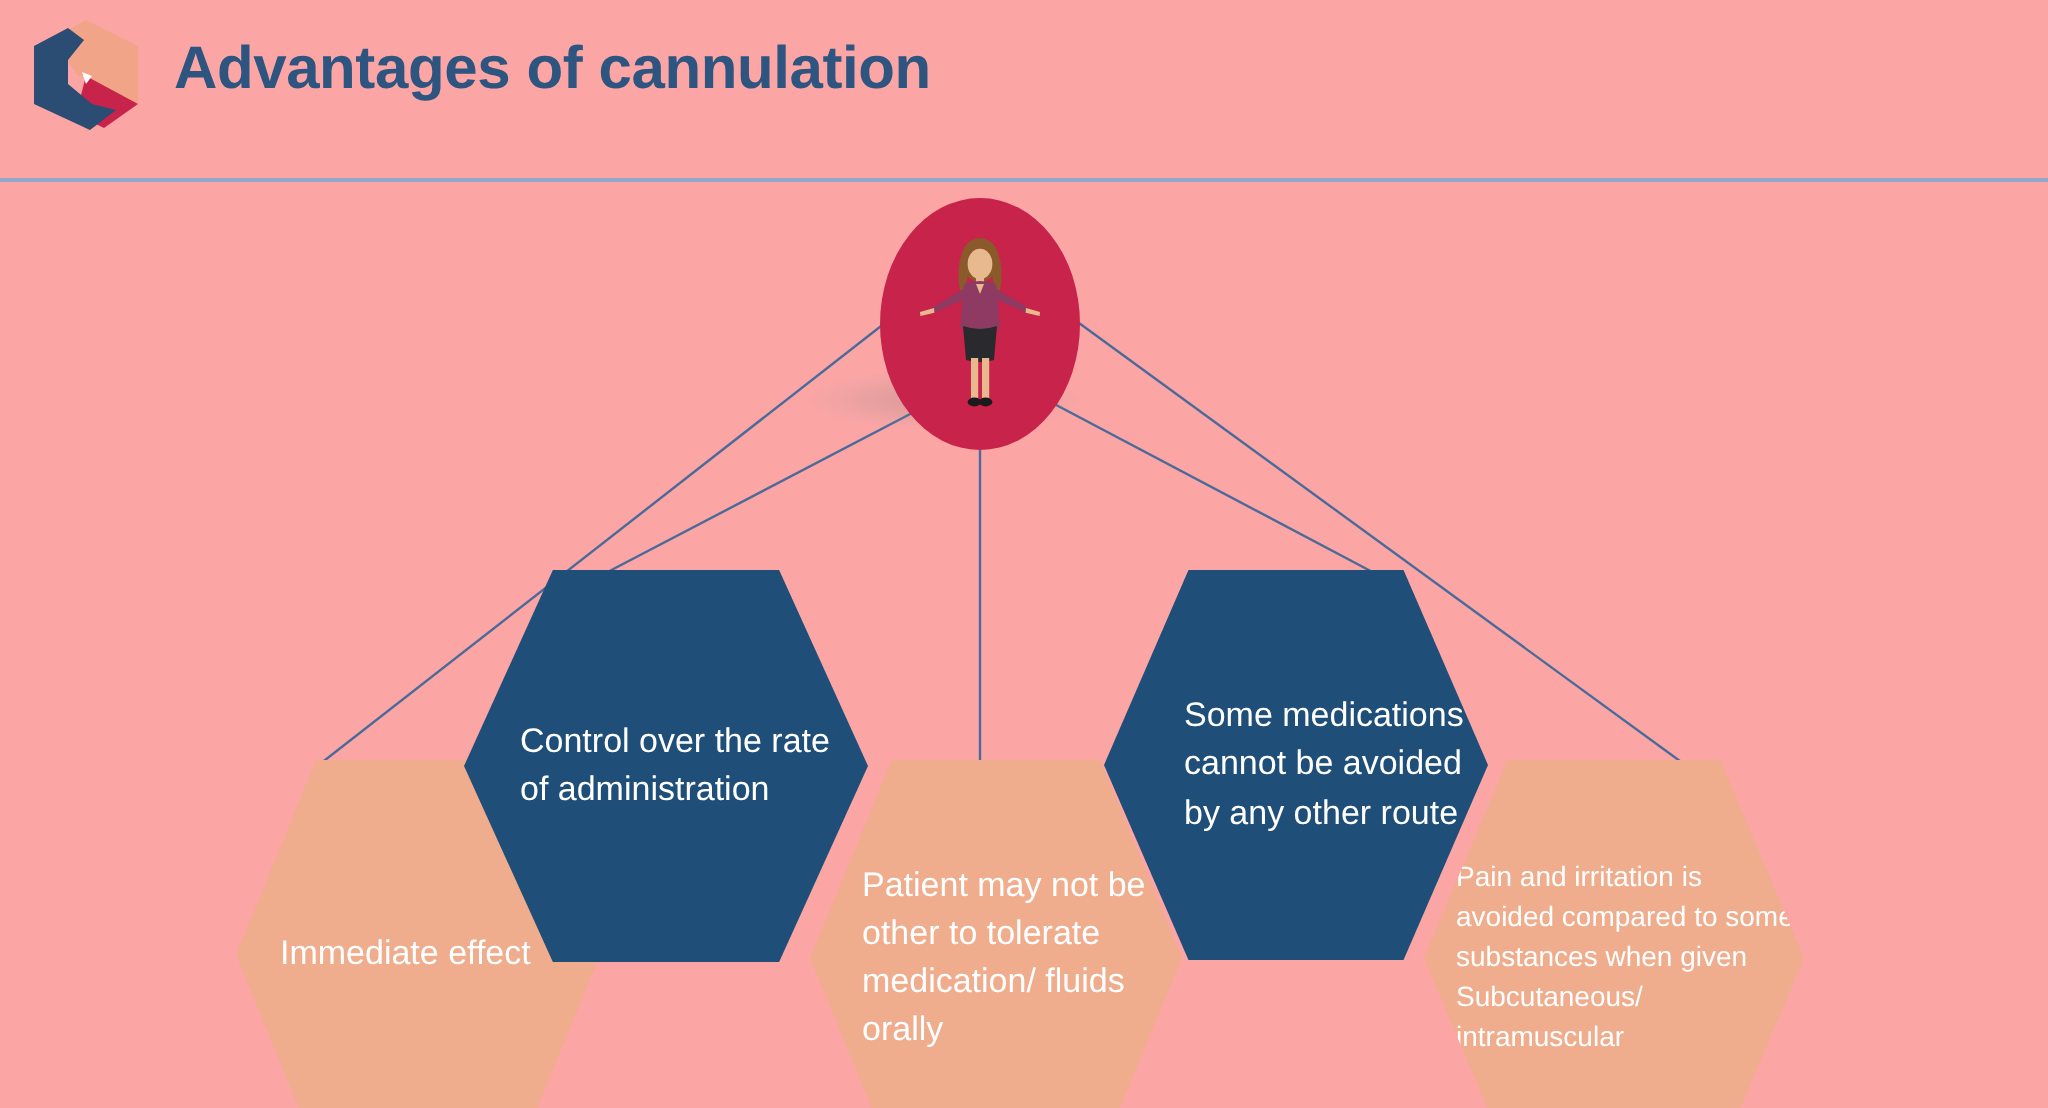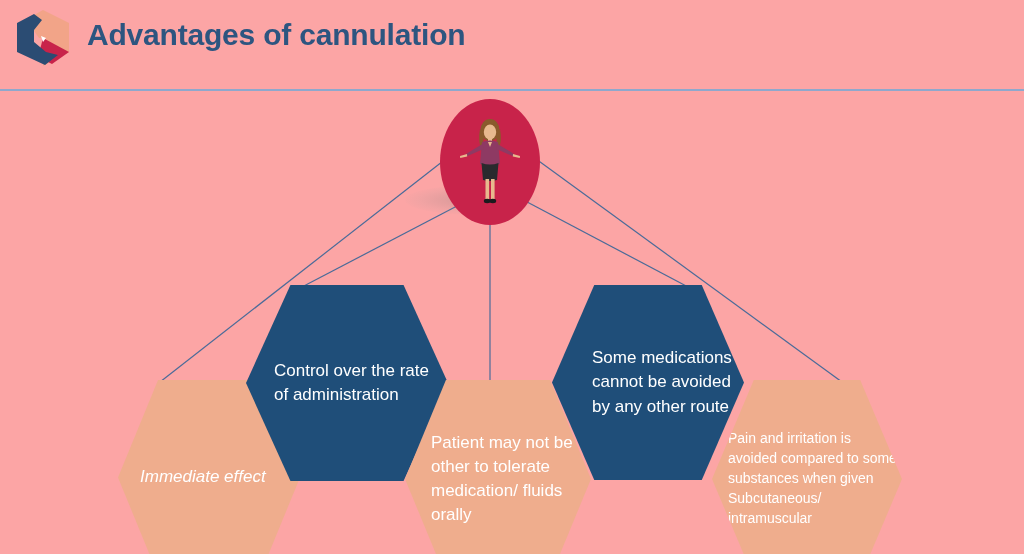--- a/index.html
+++ b/index.html
@@ -116,24 +116,24 @@
     line-height: 1.42;
     display: block;
   }
   .hex-navy { background: #1F4E79; }
   .hex-peach { background: #EFAD8D; }
 
   
   #hex-1 {
     left: 118px;  top: 290px; width: 182px; height: 195px;
   }
-  #hex-1 .hex-label { padding-left: 22px; padding-right: 8px; font-size: 17px; font-style: italic; }
+  #hex-1 .hex-label { padding-left: 22px; padding-right: 8px; font-size: 17px; }
 
   #hex-2 {
-    left: 246px;  top: 195px; width: 202px; height: 196px;
+    left: 232px;  top: 195px; width: 202px; height: 196px;
   }
   #hex-2 .hex-label { padding-left: 28px; padding-right: 8px; font-size: 17px; }
 
   #hex-3 {
     left: 405px;  top: 290px; width: 186px; height: 198px;
   }
   #hex-3 .hex-label { padding-left: 26px; padding-right: 6px; font-size: 17px; }
 
   #hex-4 {
     left: 552px;  top: 195px; width: 192px; height: 195px;

